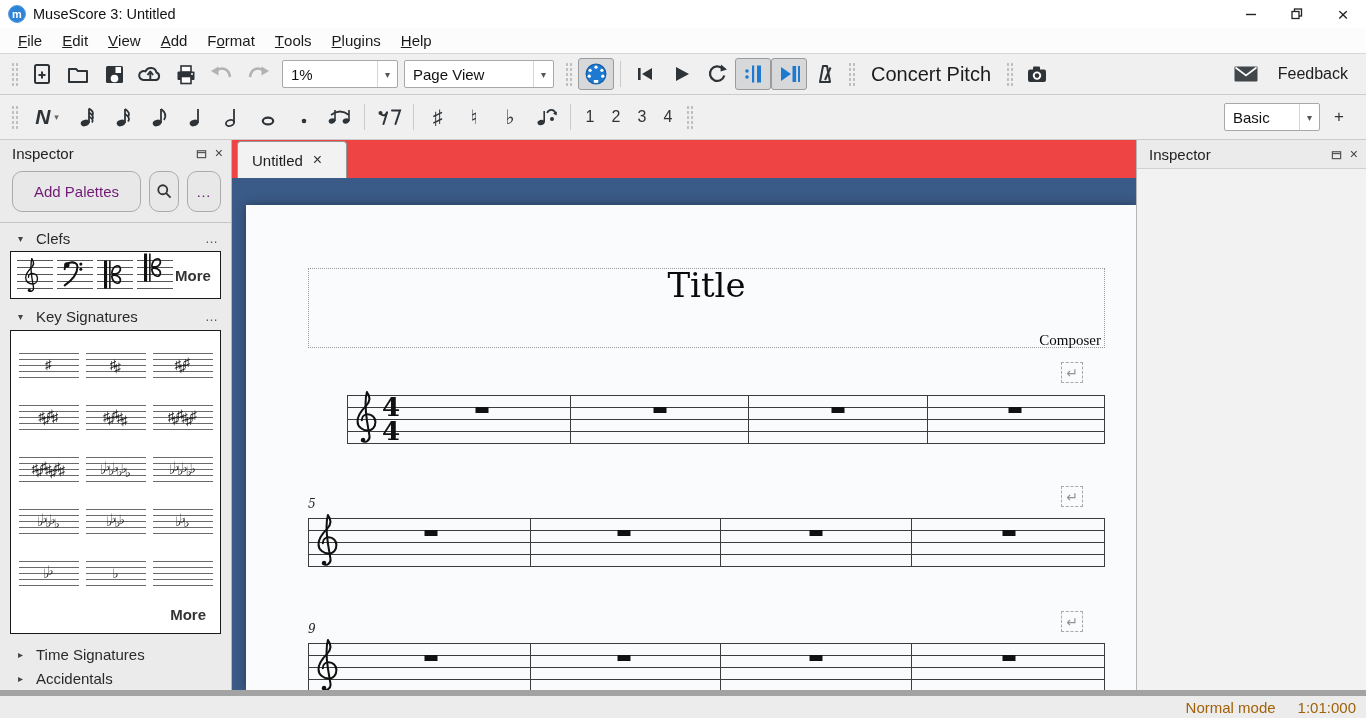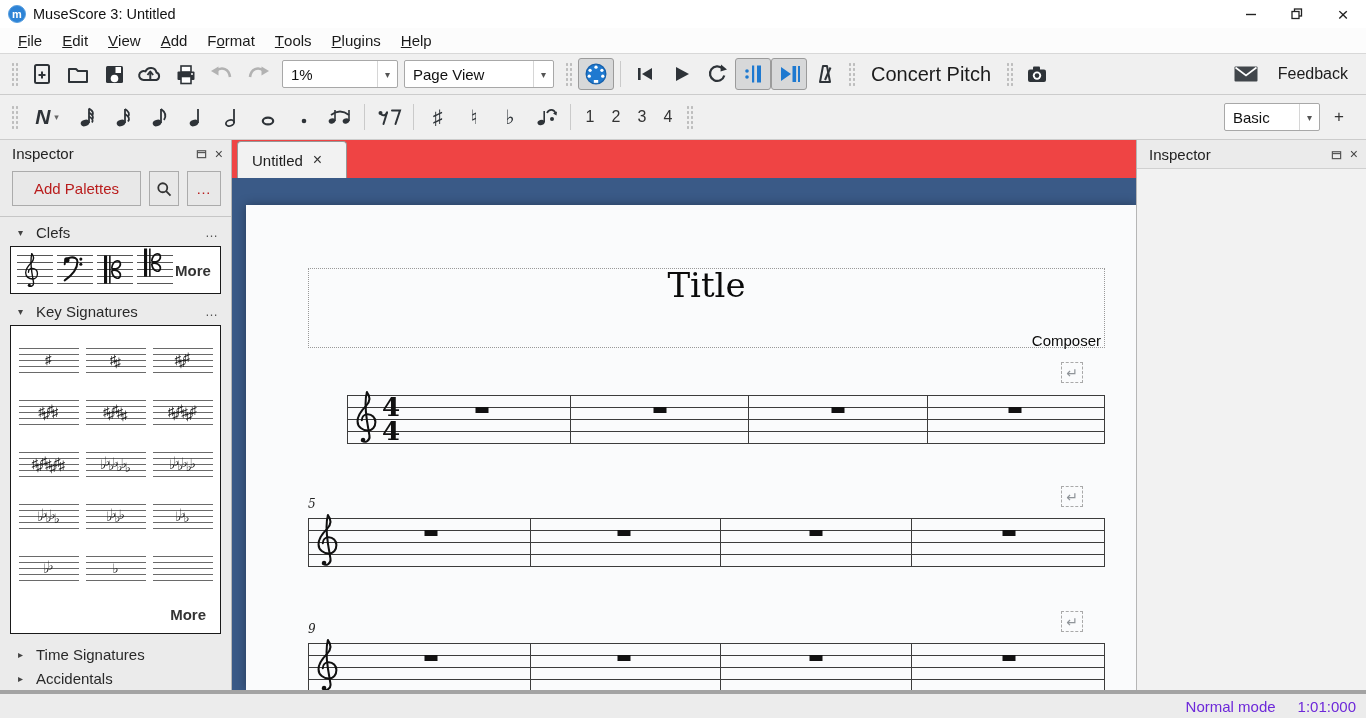--- a/index.html
+++ b/index.html
@@ -52,21 +52,21 @@
 
   
   #main { flex:1; display:flex; min-height:0; }
 
   
   #palettes { width:232px; background:#ebebeb; border-right:1px solid #b6b6b6; display:flex; flex-direction:column; font-size:15px; }
   .panel-header { height:26px; display:flex; align-items:center; padding:2px 8px 0 12px; color:#222; }
   .panel-header .ph-icons { margin-left:auto; display:flex; align-items:center; gap:8px; color:#444; }
   .ph-icons .x { font-size:14px; line-height:1; }
   #palette-btns { display:flex; gap:8px; padding:6px 10px 8px 12px; }
-  .pal-btn { height:35px; background:#e8e8e8; border:1px solid #ababab; border-radius:0; display:flex; align-items:center; justify-content:center; font-size:15px; color:#b91c1c; }
+  .pal-btn { height:41px; background:#e8e8e8; border:1px solid #ababab; border-radius:10px; display:flex; align-items:center; justify-content:center; font-size:15px; color:#701a75; }
   #add-palettes-btn { flex:1; }
   #palette-search-btn { width:30px; }
   #palette-more-btn { width:34px; letter-spacing:1px; }
   #palettes .divider { height:1px; background:#c6c6c6; margin:2px 0 4px 0; }
   .section-row { height:24px; display:flex; align-items:center; gap:8px; padding:0 12px 0 18px; color:#2a2a2a; }
   .section-row .tri { font-size:10px; color:#444; width:10px; }
   .section-row .sec-more { margin-left:auto; color:#555; letter-spacing:1px; font-size:13px; }
   .pal-box { margin:2px 10px 6px 10px; background:#fff; border:1px solid #1a1a1a; }
   #clefs-box { height:48px; display:flex; align-items:center; padding:0 4px; }
   .clef-cell { width:40px; height:46px; display:flex; align-items:center; justify-content:center; }
@@ -85,32 +85,32 @@
   #tabbar { height:38px; background:#ef4444; display:flex; align-items:flex-end; padding-left:5px; }
   .tab { height:37px; background:#f2f2f2; border:1px solid #979797; border-bottom:none; border-radius:4px 4px 0 0;
          display:flex; align-items:center; gap:10px; padding:0 14px; font-size:15px; color:#1d1d1d; min-width:110px; }
   .tab .tab-close { font-size:16px; color:#333; }
   #canvas { flex:1; background:#3a5a87; position:relative; overflow:hidden; }
   #page { position:absolute; left:14px; top:14px; right:0; bottom:0; background:#fafbfc; box-shadow:0 0 10px rgba(0,0,0,.35);margin-top:13px; }
 
   
   #title-frame { position:absolute; left:62px; top:63px; width:797px; height:80px; border:1px dotted #999; }
   #score-title { position:absolute; top:-4px; left:0; right:0; text-align:center; font-family:"DejaVu Serif",serif; font-size:34px; color:#0a0a0a; }
-  #score-composer { position:absolute; right:3px; bottom:-2px; font-family:Liberation Sans, sans-serif; font-size:15px; color:#0a0a0a; }
+  #score-composer { position:absolute; right:3px; bottom:-2px; font-family:Liberation Serif, serif; font-size:15px; color:#0a0a0a; }
   .break-marker { position:absolute; width:22px; height:21px; border:1px dashed #a9a9a9; color:#8f9499; font-size:14px;
                   display:flex; align-items:center; justify-content:center; }
   .measure-number { position:absolute; font-family:"DejaVu Serif",serif; font-style:italic; font-size:12px; color:#222; }
   .system { position:absolute; }
 
   
   #inspector { width:230px; background:#ebebeb; border-left:1px solid #b6b6b6; display:flex; flex-direction:column; font-size:15px; }
   #inspector-body { flex:1; background:#f2f2f2; border-top:1px solid #d0d0d0; margin-top:2px; }
 
   
-  #statusbar { height:28px; background:#ececec; border-top:4px solid #a3a3a3; display:flex; align-items:center; justify-content:flex-end; gap:22px; padding-right:10px; font-size:15px; color:#6d28d9; }
+  #statusbar { height:28px; background:#ececec; border-top:6px solid #a3a3a3; display:flex; align-items:center; justify-content:flex-end; gap:22px; padding-right:10px; font-size:15px; color:#a16207; }
 
   svg { display:block; }
 </style>
 </head>
 <body>
 
 <svg width="0" height="0" style="position:absolute" aria-hidden="true">
   <defs>
     <g id="clef-g" fill="none" stroke="#111" stroke-width="2.4" stroke-linecap="round">
       <path d="M14 5 C18 10 18 16 13 21 C6 28 3 33 3 39 C3 46 9 50 15 50 C21 50 24 45 24 40 C24 35 20 31 15 31 C11 31 8 34 8 38"></path>

